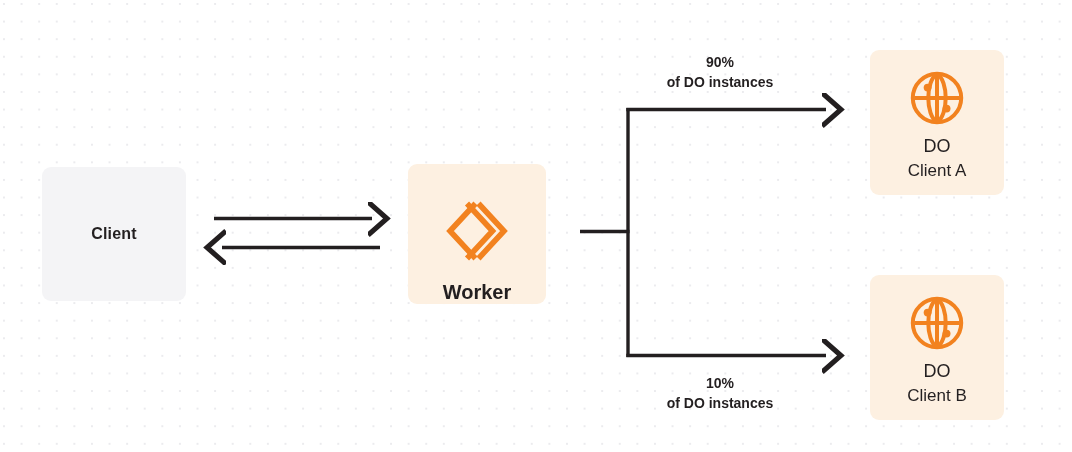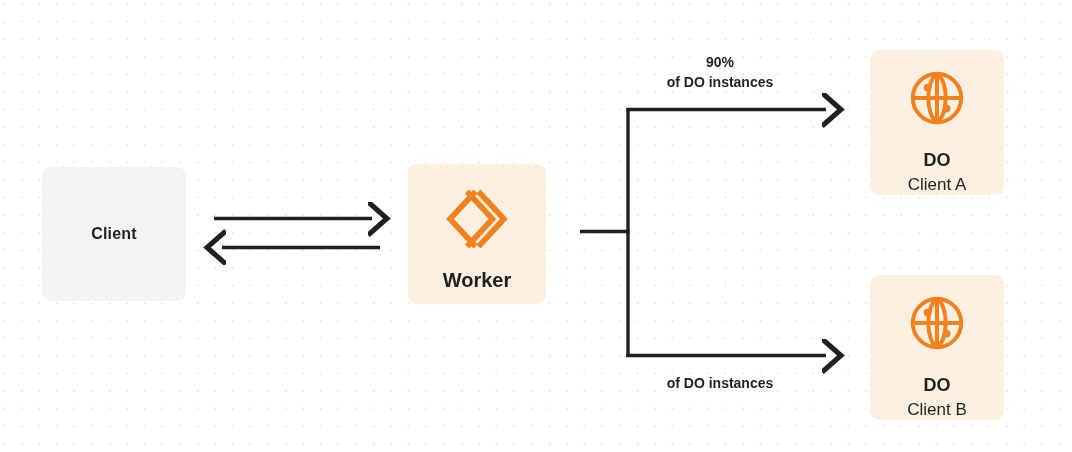--- a/index.html
+++ b/index.html
@@ -40,21 +40,21 @@
     height: 134px;
     background-color: #f4f4f6;
   }
   .node.worker {
     left: 408px;
     top: 164px;
     width: 138px;
     height: 140px;
     background-color: #fdf0e1;
     justify-content: flex-start;
-    padding-top: 24px;
+    padding-top: 36px;
   }
   .node.doBox {
     left: 870px;
     width: 134px;
     height: 145px;
     background-color: #fdf0e1;
     justify-content: flex-start;
     padding-top: 19px;
   }
   .node.doA { top: 50px; }
@@ -69,23 +69,23 @@
   }
   .worker-title {
     font-size: 20px;
     font-weight: bold;
     color: #231f20;
     margin-top: 20px;
     line-height: 1;
   }
   .do-title {
     font-size: 18px;
-    font-weight: bold;
-    color: #231f20;
-    margin-top: 24px;
+    font-weight: normal;
+    color: #231f20;
+    margin-top: 10px;
     line-height: 1;
   }
   .do-sub {
     font-size: 17px;
     font-weight: normal;
     color: #231f20;
     margin-top: 7px;
     line-height: 1;
   }
 
@@ -163,20 +163,21 @@
       <line x1="626.3" y1="355.5" x2="826" y2="355.5" stroke="#231f20" stroke-width="3.4" marker-end="url(#arrowR)"></line>
     </g>
   </svg>
 
   <div class="edge-label label-top">
     <span class="pct">90%</span>
     <span class="cap">of DO instances</span>
   </div>
 
   <div class="edge-label label-bottom">
+    <span class="pct">10%</span>
     <span class="cap">of DO instances</span>
   </div>
 
   <div class="node client">
     <span class="node-title">Client</span>
   </div>
 
   <div class="node worker">
     <span class="icon-wrap">
       <svg width="70" height="62" viewBox="0 0 70 62" aria-hidden="true">

